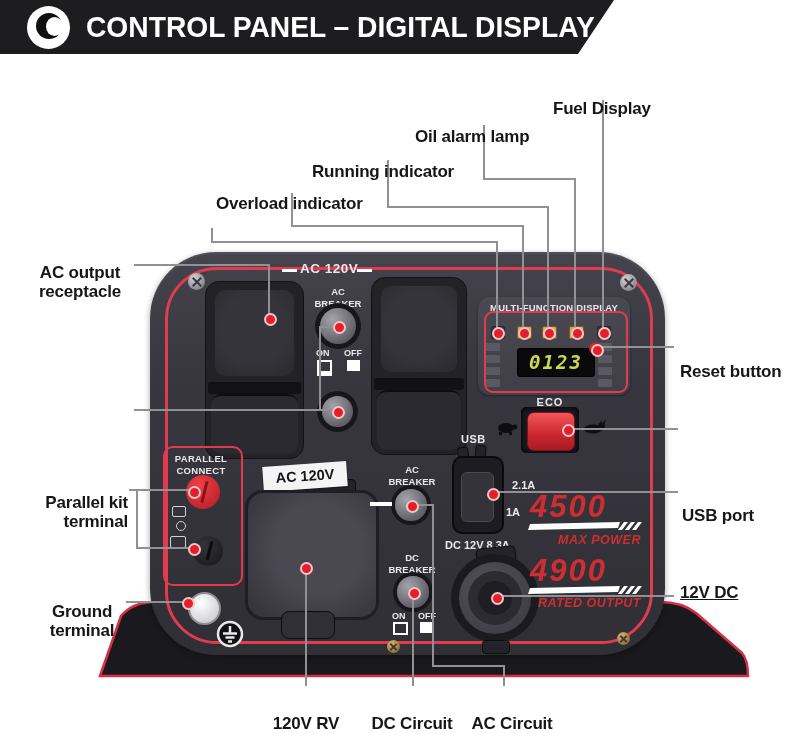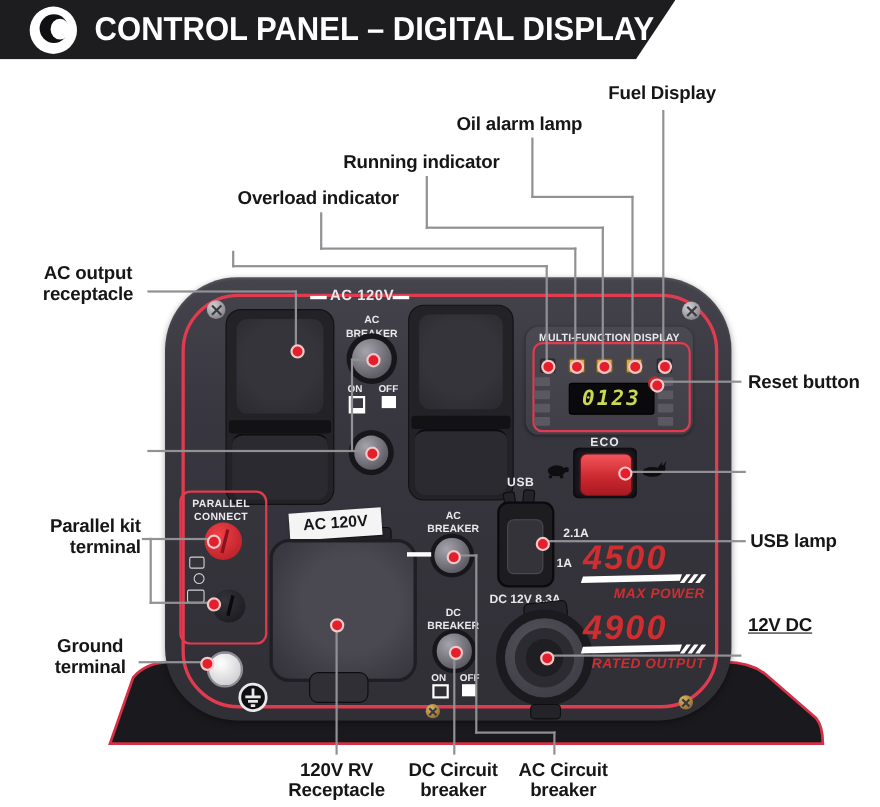--- a/index.html
+++ b/index.html
@@ -73,21 +73,21 @@
          color:#17171a;font-weight:700;font-size:14.5px;text-align:center;line-height:25px;
          box-shadow:0 1px 2px rgba(0,0,0,.5);}
   .rvcover{left:245px;top:490px;width:128px;height:124px;border-radius:18px;border:3px solid #1f1e23;
            background:radial-gradient(circle at 55% 45%,#4a4951 45%,#3a3941 80%,#33323a);}
   
   .bigred{color:#cf2e31;font-weight:900;font-style:italic;font-size:31px;letter-spacing:2px;white-space:nowrap;}
   .smallred{color:#cf2e31;font-weight:900;font-style:italic;font-size:12.5px;letter-spacing:.5px;text-align:right;}
   
   .cl{background:#919195;z-index:50;}
   .dot{width:9px;height:9px;border-radius:50%;background:#e41f2b;border:2px solid #f2c7c7;z-index:55;}
-  .lbl{color:#161616;font-weight:700;font-size:17px;line-height:1.12;z-index:60;letter-spacing:-.2px;}
+  .lbl{color:#161616;font-weight:700;font-size:17px;line-height:1.12;z-index:60;letter-spacing:-.2px;margin-top:24px;}
   .wdash{background:#ffffff;z-index:20;}
 </style>
 </head>
 <body>
 
 <div class="stage">
 
   <div class="abs banner"></div>
   <div class="abs logo"></div>
   <div class="abs logo-flame"></div>
@@ -295,19 +295,19 @@
   <div class="abs dot" style="left:406px;top:500px;"></div>
 
   <div class="abs lbl" style="left:553px;top:75px;">Fuel Display</div>
   <div class="abs lbl" style="left:415px;top:103px;">Oil alarm lamp</div>
   <div class="abs lbl" style="left:312px;top:138px;">Running indicator</div>
   <div class="abs lbl" style="left:216px;top:170px;">Overload indicator</div>
   <div class="abs lbl" style="left:30px;top:239px;width:100px;text-align:center;">AC output receptacle</div>
   <div class="abs lbl" style="left:24px;top:469px;width:104px;text-align:right;">Parallel kit terminal</div>
   <div class="abs lbl" style="left:38px;top:578px;width:88px;text-align:center;">Ground terminal</div>
   <div class="abs lbl" style="left:680px;top:338px;">Reset button</div>
-  <div class="abs lbl" style="left:682px;top:482px;">USB lamp</div>
+  <div class="abs lbl" style="left:682px;top:482px;">USB port</div>
   <div class="abs lbl" style="left:680px;top:559px;text-decoration:underline;">12V DC</div>
   <div class="abs lbl" style="left:250px;top:690px;width:112px;text-align:center;">120V RV Receptacle</div>
   <div class="abs lbl" style="left:362px;top:690px;width:100px;text-align:center;">DC Circuit breaker</div>
   <div class="abs lbl" style="left:460px;top:690px;width:104px;text-align:center;">AC Circuit breaker</div>
 
 </div>
 
 </body></html>

